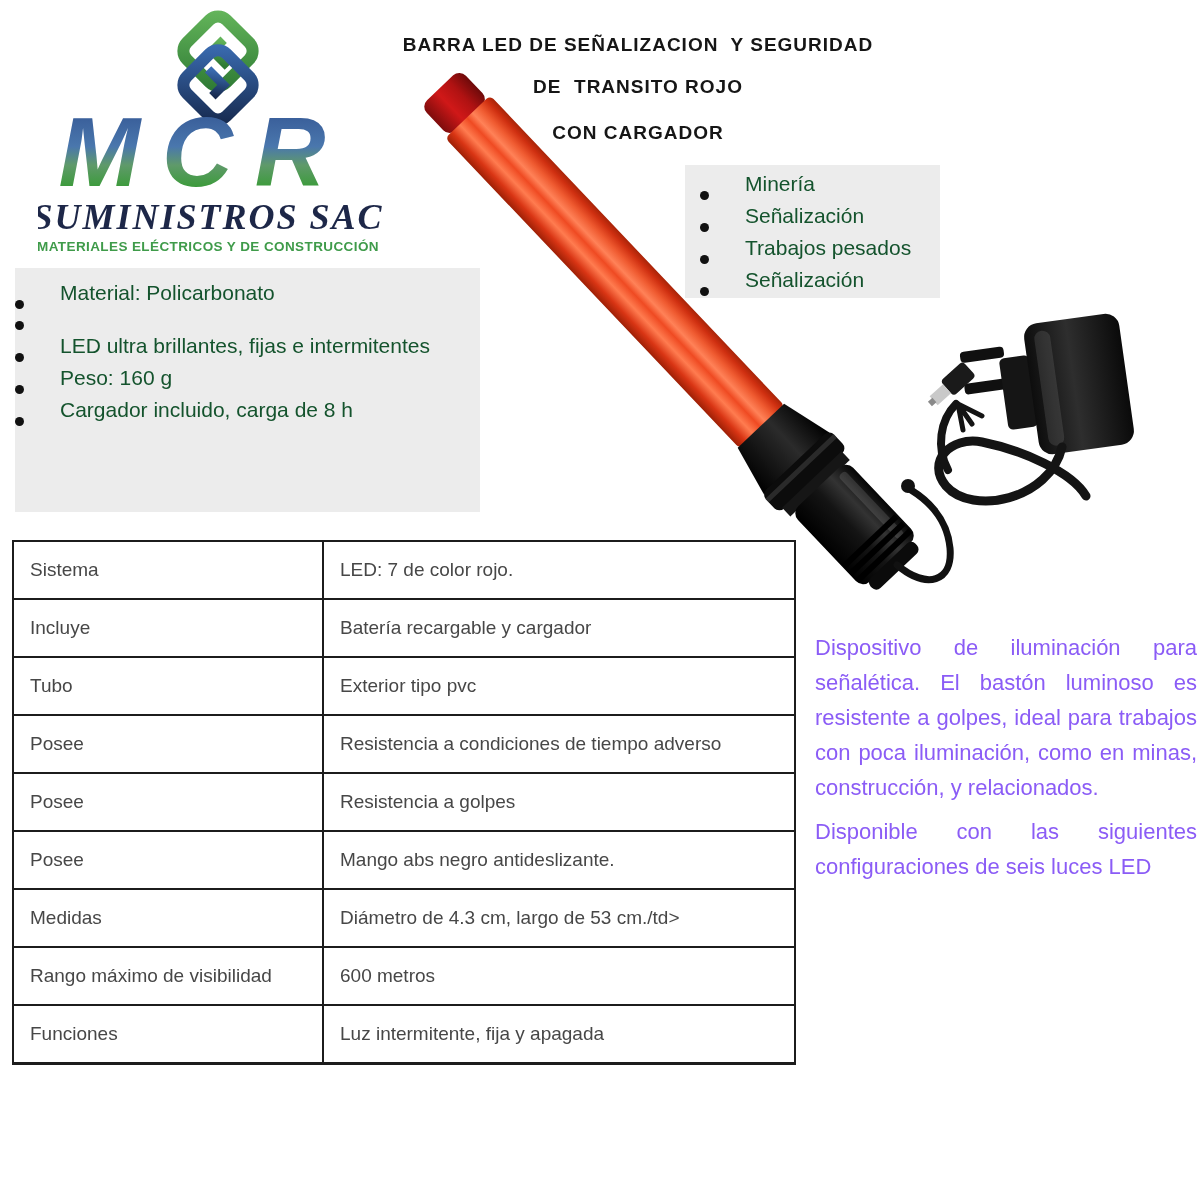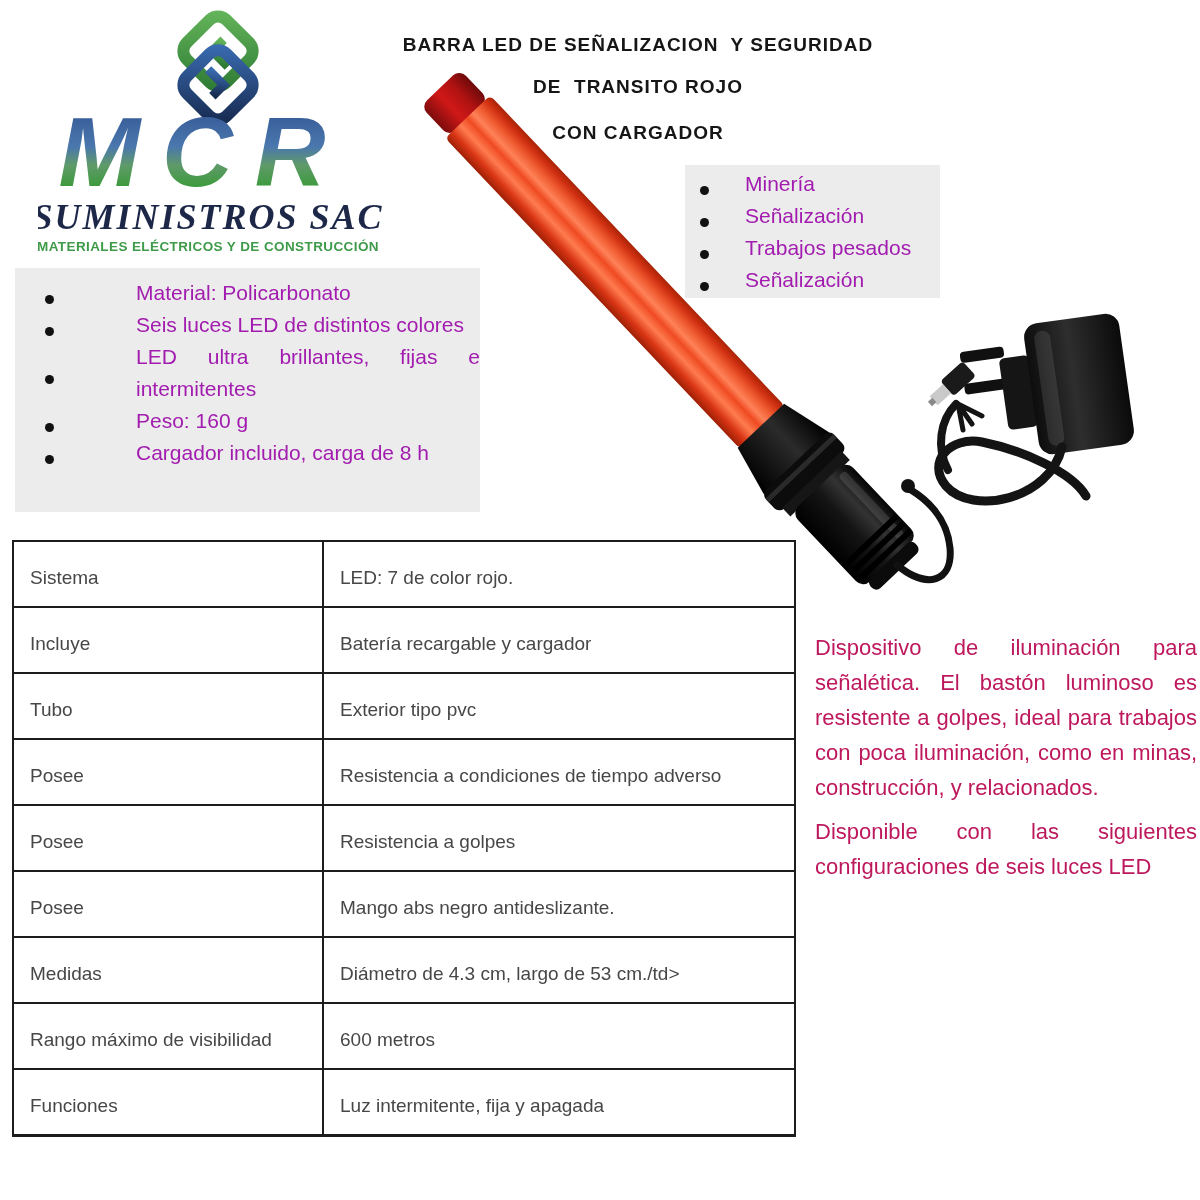--- a/index.html
+++ b/index.html
@@ -14,41 +14,41 @@
          font-weight:bold;font-size:19px;letter-spacing:1px;color:#161616;}
   .title div{white-space:pre;line-height:30px;}
   .title .t2{margin-top:12px;}
   .title .t3{margin-top:16px;}
 
   
   .panel{position:absolute;background:#ececec;z-index:1;}
   .features-box{left:15px;top:268px;width:465px;height:244px;padding-top:9px;box-sizing:border-box;}
   .apps-box{left:685px;top:165px;width:255px;height:133px;padding-top:3px;box-sizing:border-box;}
   ul.blist{list-style:none;margin:0;padding:0;}
-  ul.blist li{display:flex;align-items:center;font-size:21px;line-height:32px;color:#a21caf;}
-  .features-box li{padding-left:30px;gap:46px;}
+  ul.blist li{display:flex;align-items:flex-end;font-size:21px;line-height:32px;color:#14532d;}
+  .features-box li{}
   .apps-box li{padding-left:15px;}
   .dot{flex:0 0 9px;width:9px;height:9px;border-radius:50%;background:#111;margin-top:12px;margin-right:36px;}
   ul.blist li .btxt{flex:1;text-align:justify;}
   .apps-box li .btxt{text-align:left;}
 
   
   .product-svg{position:absolute;left:0;top:0;width:1200px;height:1200px;z-index:2;pointer-events:none;}
 
   
   table.spec{position:absolute;left:12px;top:540px;width:784px;border-collapse:collapse;
              table-layout:fixed;z-index:1;}
-  table.spec td{border:2px solid #1c1c1c;height:56px;padding:8px 0 0 16px;
+  table.spec td{border:2px solid #1c1c1c;height:56px;padding:0 0 0 16px;
                 font-size:19px;color:#474747;vertical-align:middle;background:#fff;}
   table.spec{border:2px solid #1c1c1c;border-bottom:3px solid #1c1c1c;}
   td.c1{width:292px;}
 
   
   .desc{position:absolute;left:815px;top:630px;width:382px;z-index:1;}
-  .desc p{margin:0;font-size:22px;line-height:35px;text-align:justify;color:#be185d;}
+  .desc p{margin:0;font-size:22px;line-height:35px;text-align:justify;color:#8b5cf6;}
   .desc p.p2{margin-top:9px;}
 </style>
 </head>
 <body>
 
 <div class="page">
 
   <svg class="logo-svg" viewBox="0 0 344 252">
     <defs>
       <linearGradient id="gGrad" x1="0" y1="0" x2="1" y2="1">
@@ -87,21 +87,20 @@
   </div>
 
   <div class="panel features-box">
     <ul class="blist">
       <li>
           <span class="dot"></span>
           <span class="btxt">Material: Policarbonato</span>
         </li>
       <li>
           <span class="dot"></span>
-          <span class="btxt">Seis luces LED de distintos colores</span>
         </li>
       <li>
           <span class="dot"></span>
           <span class="btxt">LED ultra brillantes, fijas e intermitentes</span>
         </li>
       <li>
           <span class="dot"></span>
           <span class="btxt">Peso: 160 g</span>
         </li>
       <li>

